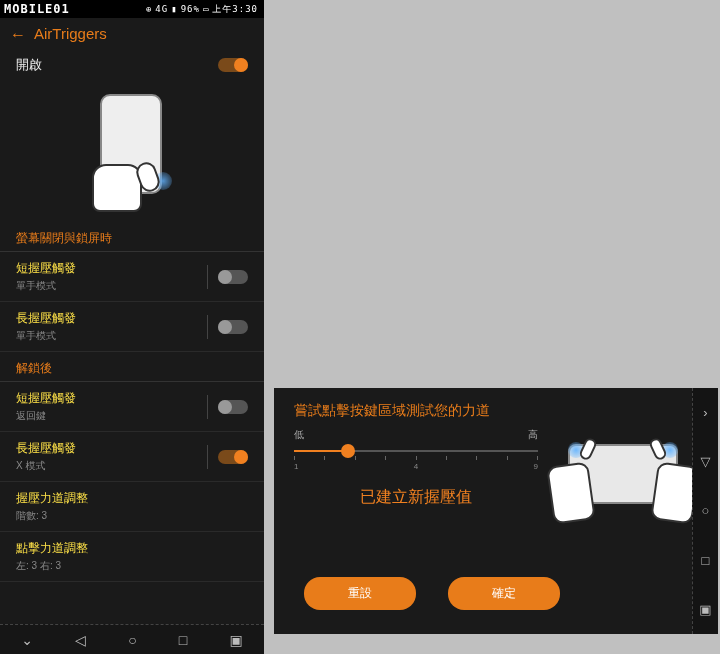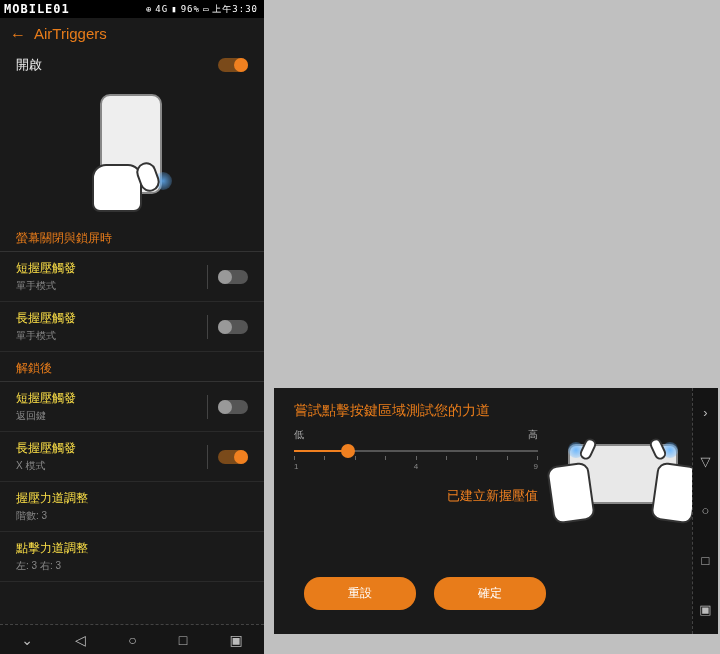--- a/index.html
+++ b/index.html
@@ -210,22 +210,22 @@
     }
     .slider-nums {
       display: flex;
       justify-content: space-between;
       color: #888;
       font-size: 8px;
       margin-top: 2px;
     }
     .confirm-msg {
       color: #f08020;
-      font-size: 13px;
-      text-align: right;
+      font-size: 16px;
+      text-align: center;
       margin-top: 16px;
     }
     .rp-illustration {
       width: 150px;
       height: 100px;
       position: relative;
       flex-shrink: 0;
     }
     .rp-phone {
       width: 110px; height: 60px;
@@ -259,21 +259,21 @@
       width: 16px; height: 16px;
       background: radial-gradient(circle, rgba(100,180,255,0.9), transparent);
       border-radius: 50%;
       position: absolute;
       top: 14px;
     }
     .rp-glow-l { left: 20px; }
     .rp-glow-r { right: 20px; }
     .rp-buttons {
       display: flex;
-      gap: 18px;
+      gap: 32px;
       padding: 14px 20px;
       position: absolute;
       bottom: 10px;
       left: 10px;
     }
     .rp-btn {
       background: #e87c1a;
       color: #fff;
       border: none;
       border-radius: 16px;

